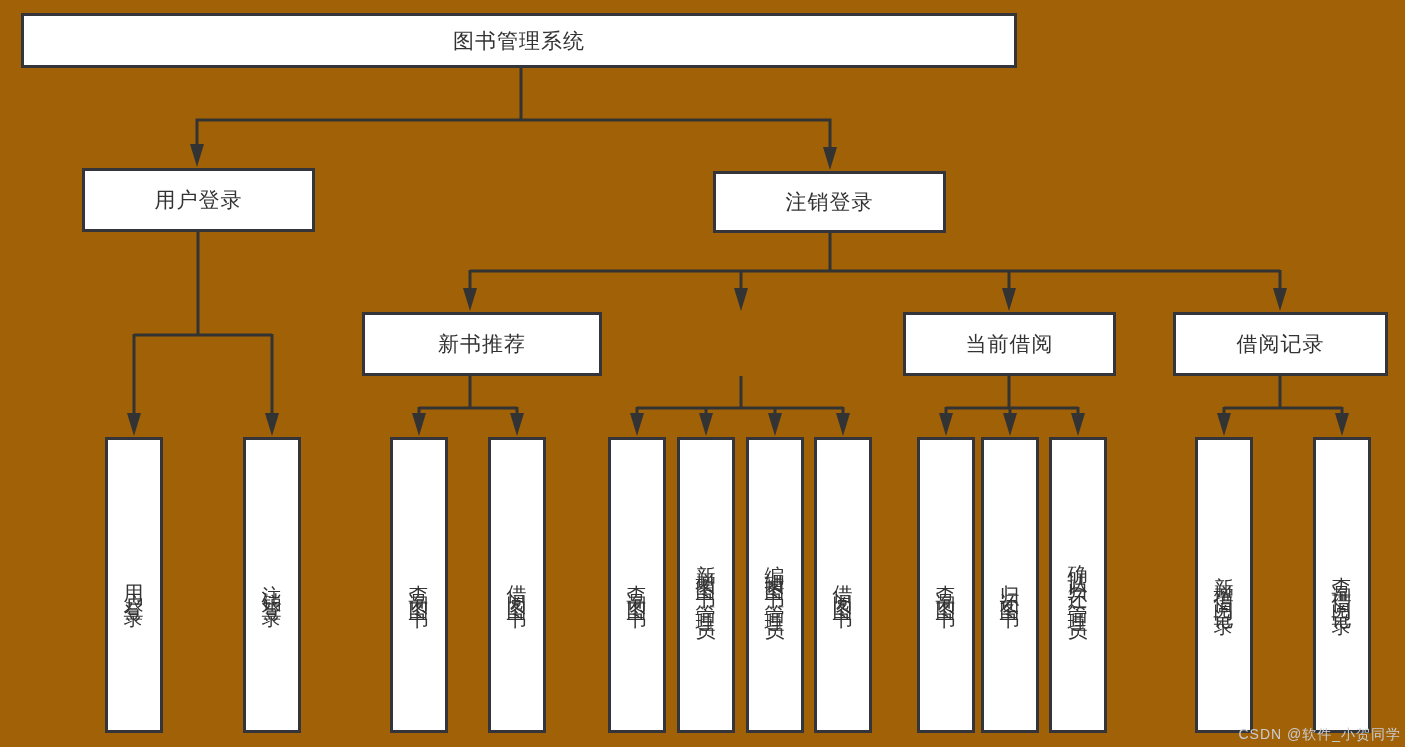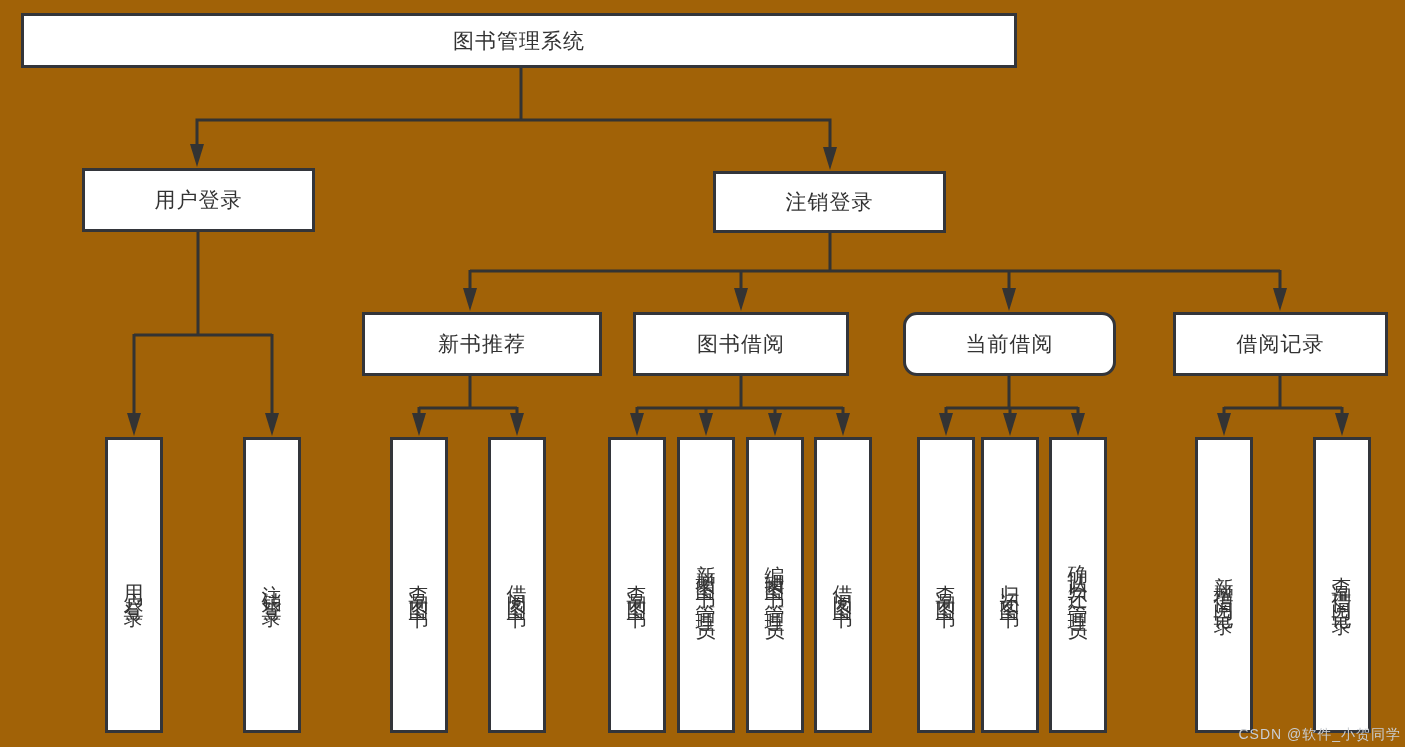--- a/index.html
+++ b/index.html
@@ -106,22 +106,21 @@
       <polygon points="1335,413 1349,413 1342,436"></polygon>
     </g>
   </svg>
 
   <div class="node root">图书管理系统</div>
 
   <div class="node branch" style="left:82px; top:168px; width:233px; height:64px;">用户登录</div>
   <div class="node branch" style="left:713px; top:171px; width:233px; height:62px;">注销登录</div>
 
   <div class="node branch" style="left:362px; top:312px; width:240px; height:64px;">新书推荐</div>
-  <div class="node branch" style="left:633px; top:312px; width:216px; height:64px;">图书借阅</div>
-  <div class="node branch" style="left:903px; top:312px; width:213px; height:64px;border-radius:14px;">当前借阅</div>
+  <div class="node branch" style="left:903px; top:312px; width:213px; height:64px;">当前借阅</div>
   <div class="node branch" style="left:1173px; top:312px; width:215px; height:64px;">借阅记录</div>
 
   <div class="node leaf" style="left:105px;">用户登录</div>
   <div class="node leaf" style="left:243px;">注销登录</div>
 
   <div class="node leaf" style="left:390px;">查询图书</div>
   <div class="node leaf" style="left:488px;">借阅图书</div>
 
   <div class="node leaf" style="left:608px;">查询图书</div>
   <div class="node leaf" style="left:677px;">新增图书（管理员）</div>

